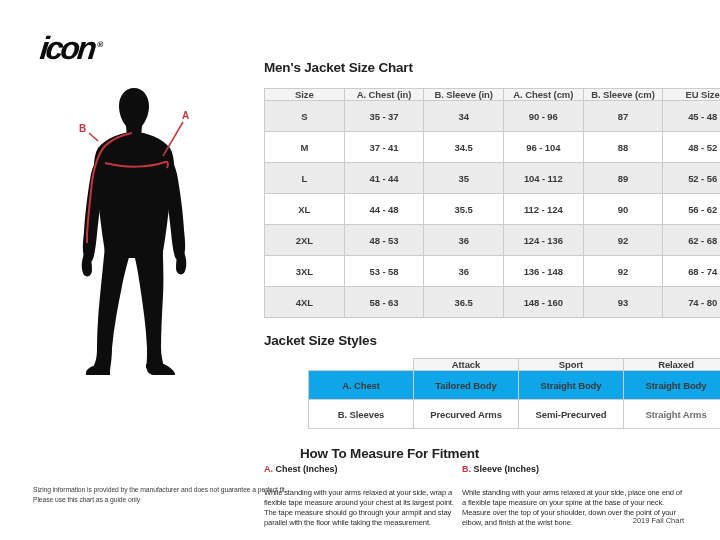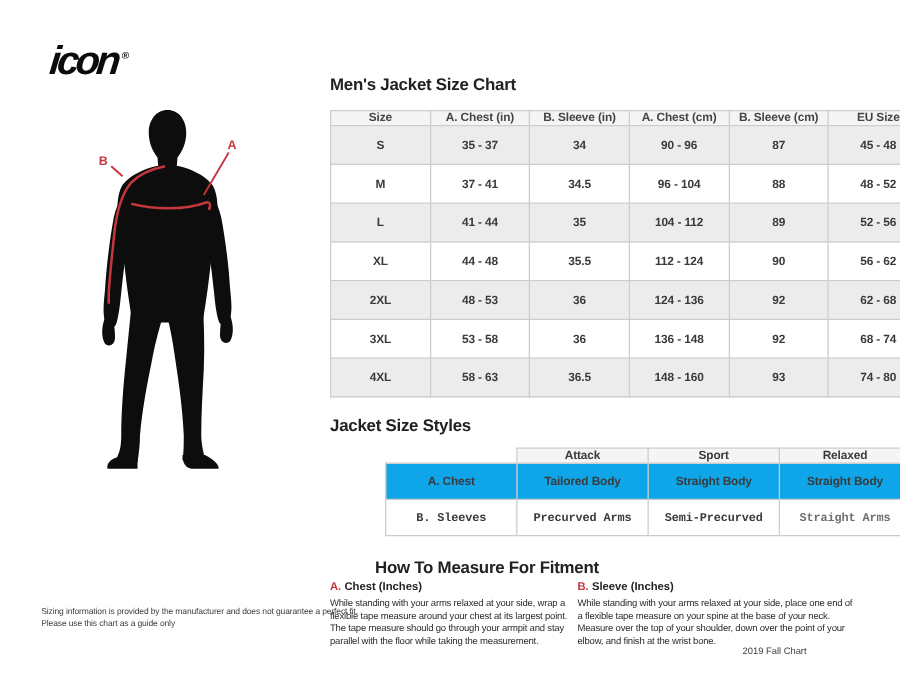--- a/index.html
+++ b/index.html
@@ -29,32 +29,32 @@
     font-size:9.5px;font-weight:bold;color:#3a3a3a;padding:0;
     letter-spacing:-0.1px;
   }
   .size-table{width:479px;height:230px;}
   .size-table thead th{background:#f4f4f4;color:#444;}
   .size-table tbody tr:nth-child(odd) td{background:#ececec;}
   .styles-table{width:421px;height:71px;}
   .styles-table thead th{background:#f5f5f5;}
   .styles-table thead th.blank{border:none;background:transparent;}
   .styles-table tbody tr:nth-child(1) td{background:#0ea5e9;}
-  .styles-table tbody tr:nth-child(2) td{background:#ffffff;font-family:Liberation Mono, monospace;}
+  .styles-table tbody tr:nth-child(2) td{background:#ffffff;}
   .styles-table tbody tr:last-child td:last-child{color:#6f6f6f;}
 
   
   .measure-col{width:197px;}
-  .measure-label{font-size:9px;font-weight:bold;color:#222;margin-bottom:4px;}
+  .measure-label{font-size:9px;font-weight:bold;color:#222;margin-bottom:14px;}
   .measure-label .prefix{color:#c4373d;}
   .measure-text{font-size:7.6px;line-height:1.32;color:#2b2b2b;letter-spacing:-0.15px;}
 
   
   .disclaimer{font-size:6.8px;line-height:1.5;color:#3d3d3d;letter-spacing:-0.1px;white-space:nowrap;}
-  .chart-version{font-size:7.5px;color:#3d3d3d;width:90px;}
+  .chart-version{font-size:7.5px;color:#3d3d3d;width:90px;text-align:right;}
 
   svg text{font-family:"Liberation Sans",sans-serif;}
 </style>
 </head>
 <body>
 
 <div class="abs logo">
   <span>icon</span><sup>®</sup>
 </div>
 

